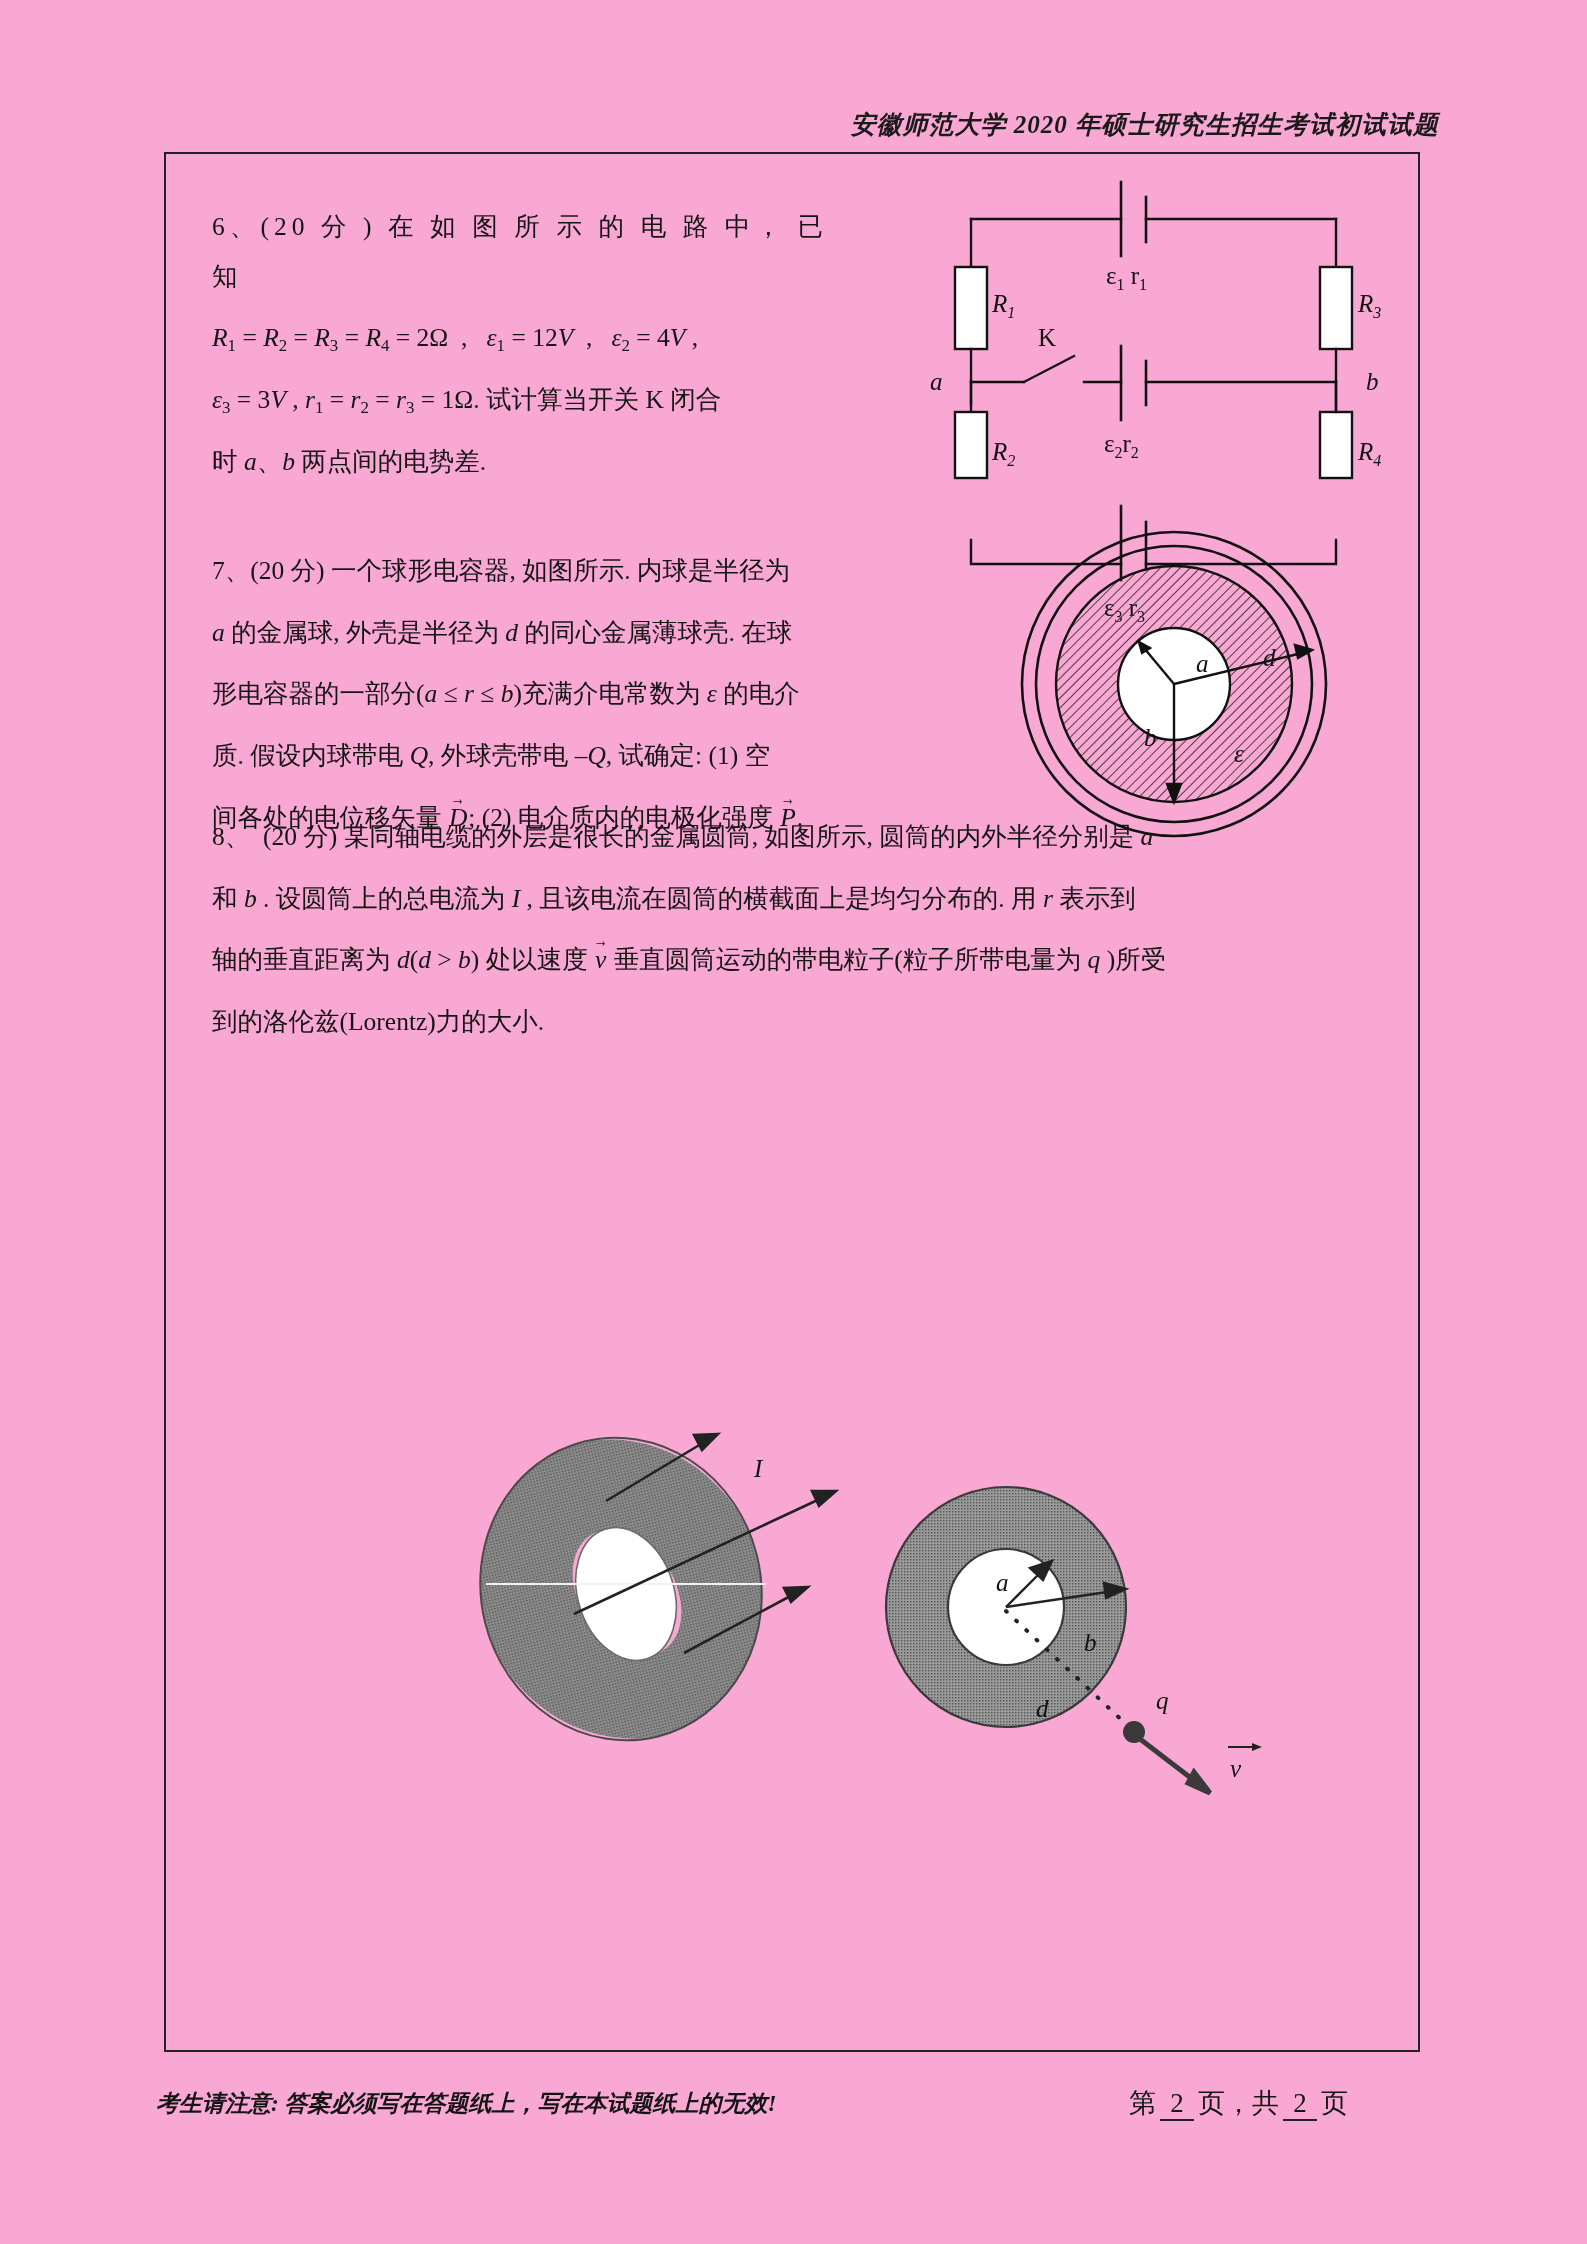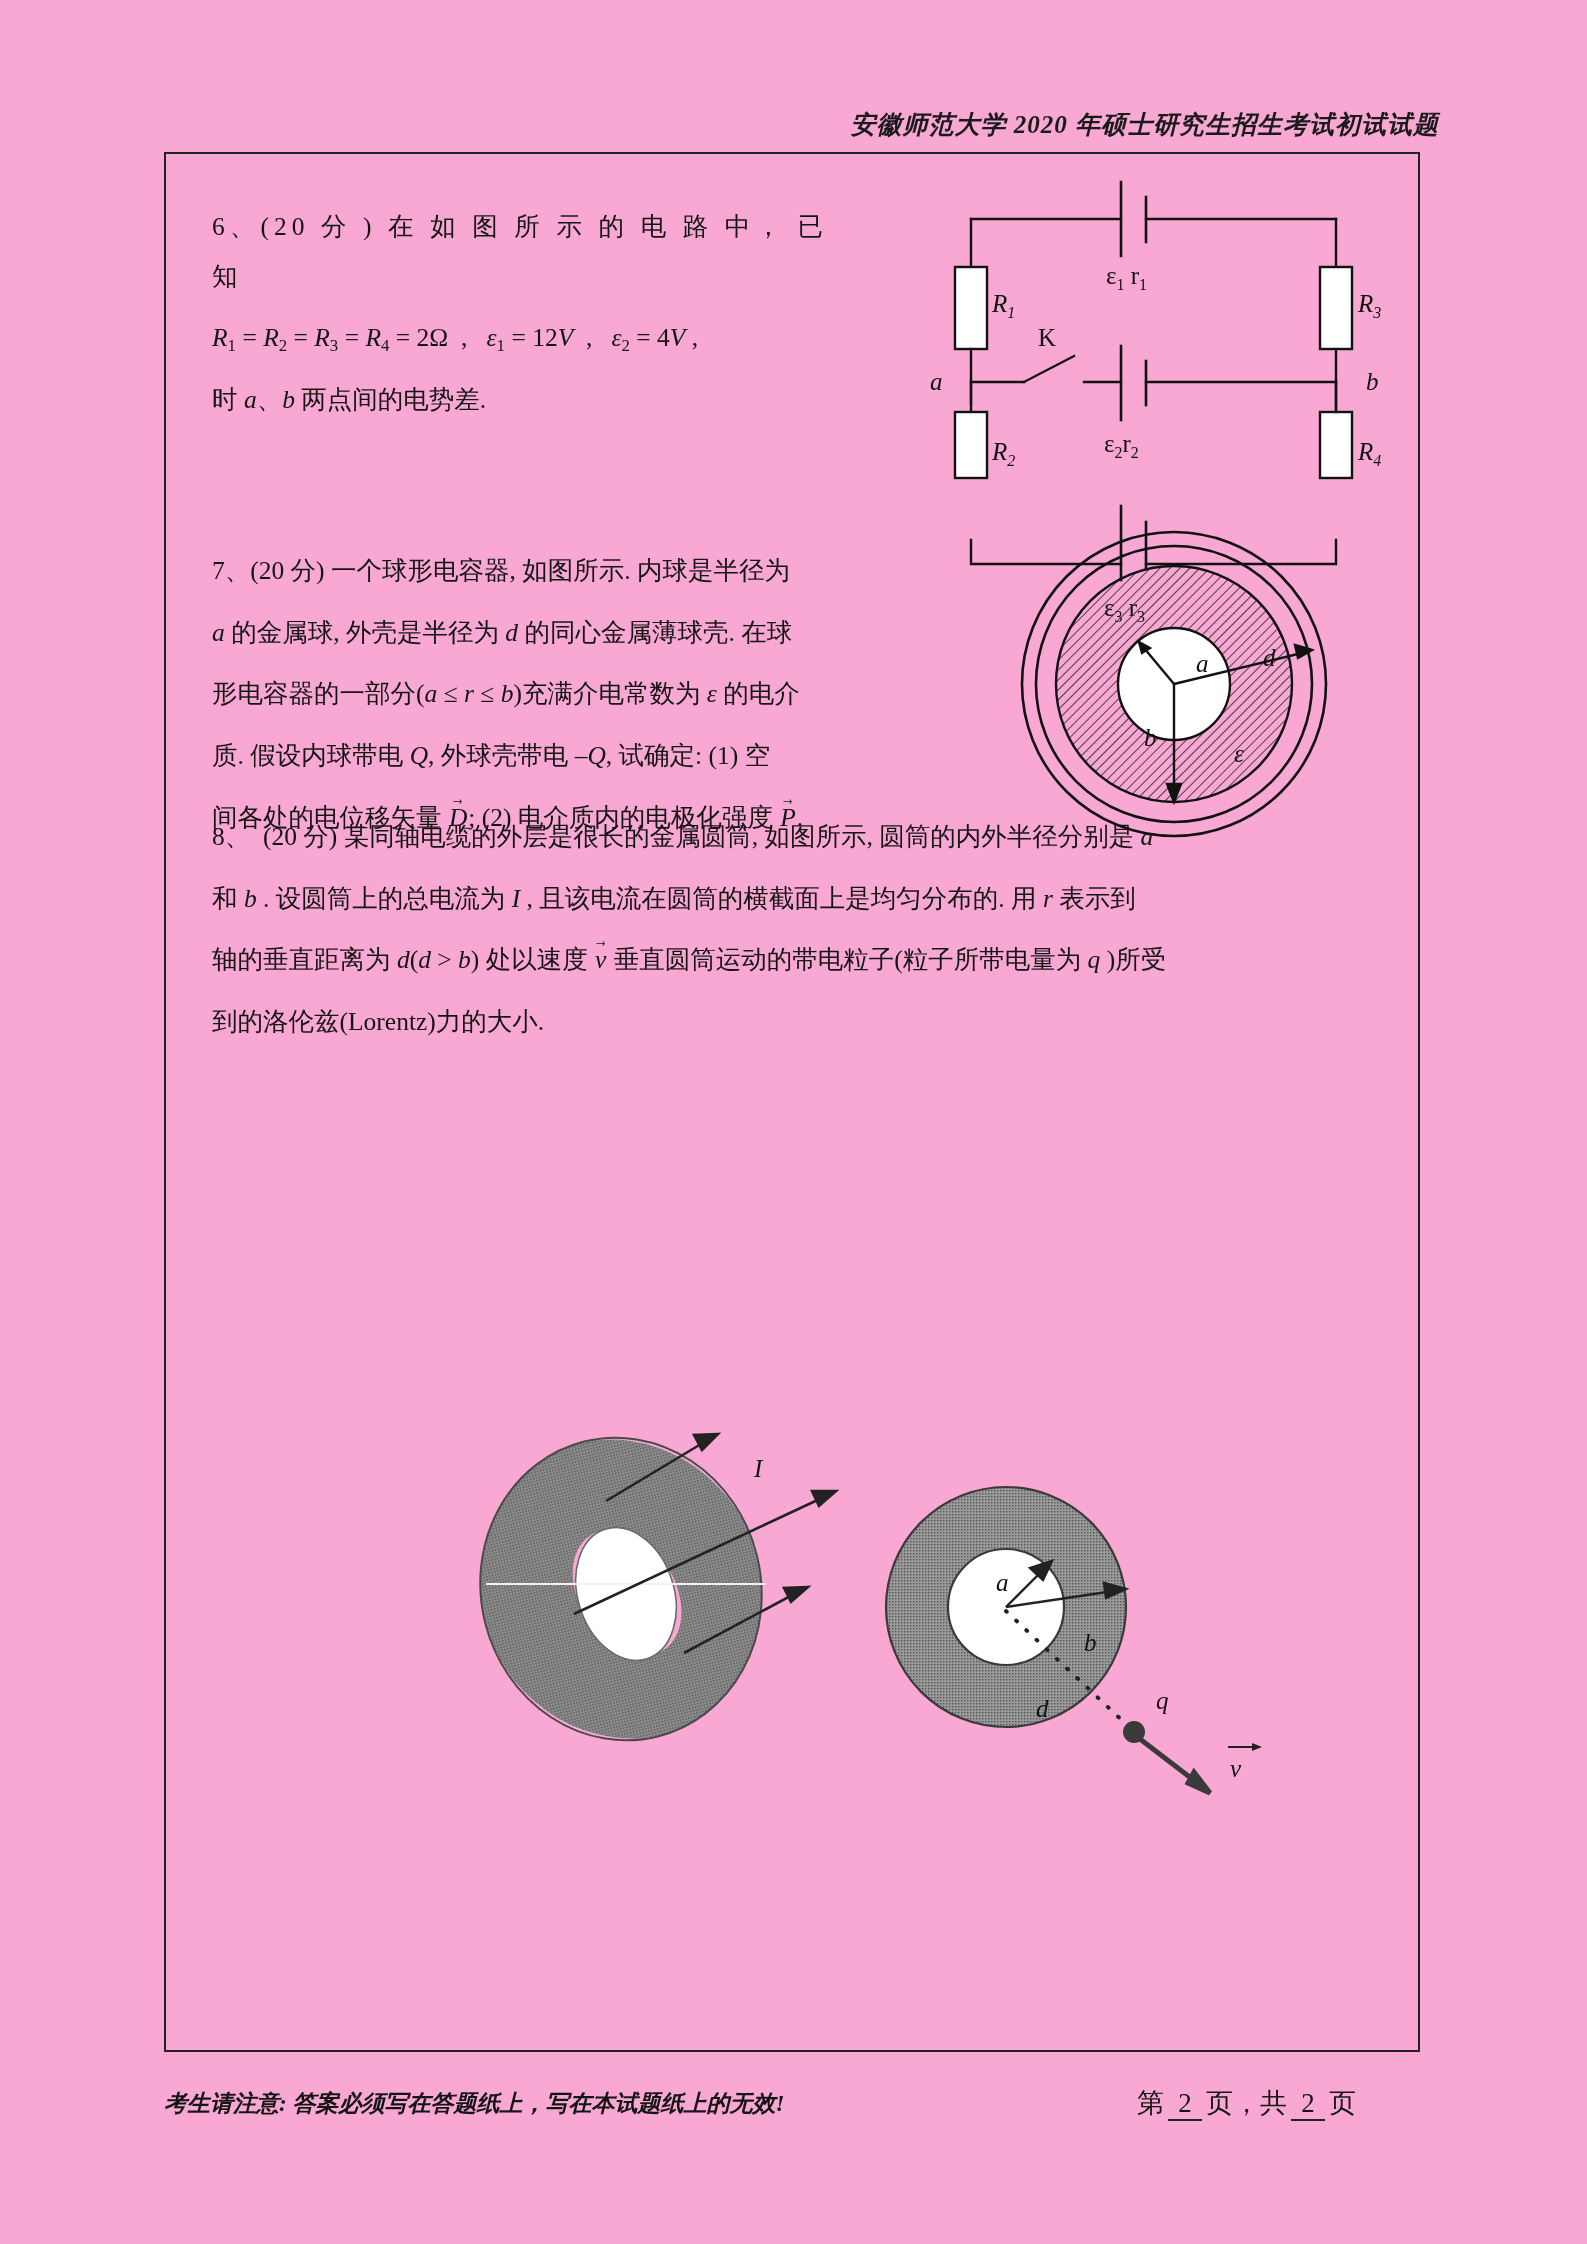--- a/index.html
+++ b/index.html
@@ -39,21 +39,21 @@
     left: 164px;
     top: 152px;
     width: 1256px;
     height: 1900px;
     border: 2px solid #222;
     box-sizing: border-box;
   }
   
   .footer {
     position: absolute;
-    left: 156px;
+    left: 148px;
     top: 2074px;
     width: 1256px;
     height: 58px;
     display: flex;
     align-items: center;
     justify-content: space-between;
   }
   .footer-note {
     font-style: italic;
     font-weight: 700;
@@ -135,20 +135,24 @@
 
     <div class="q" id="q6">
       <p class="sp">
         <span>6、</span><span>(20 分 )</span>
         在 如 图 所 示 的 电 路 中， 已 知
       </p>
       <p>
         <i class="v">R</i><span class="sub">1</span> = <i class="v">R</i><span class="sub">2</span> = <i class="v">R</i><span class="sub">3</span> = <i class="v">R</i><span class="sub">4</span> = 2Ω &nbsp;,&nbsp;&nbsp;
         <i class="v">ε</i><span class="sub">1</span> = 12<i class="v">V</i> &nbsp;,&nbsp;&nbsp;
         <i class="v">ε</i><span class="sub">2</span> = 4<i class="v">V</i> ,
+      </p>
+      <p>
+        <i class="v">ε</i><span class="sub">3</span> = 3<i class="v">V</i> ,
+        <i class="v">r</i><span class="sub">1</span> = <i class="v">r</i><span class="sub">2</span> = <i class="v">r</i><span class="sub">3</span> = 1Ω. 试计算当开关 K 闭合
       </p>
       <p>
         时 <i class="v">a</i>、<i class="v">b</i> 两点间的电势差.
       </p>
     </div>
 
     <div class="fig" id="fig6">
       <svg width="490" height="320" viewBox="0 0 490 320">
         <g stroke="#111" stroke-width="2.4" fill="none" stroke-linecap="square">
 

